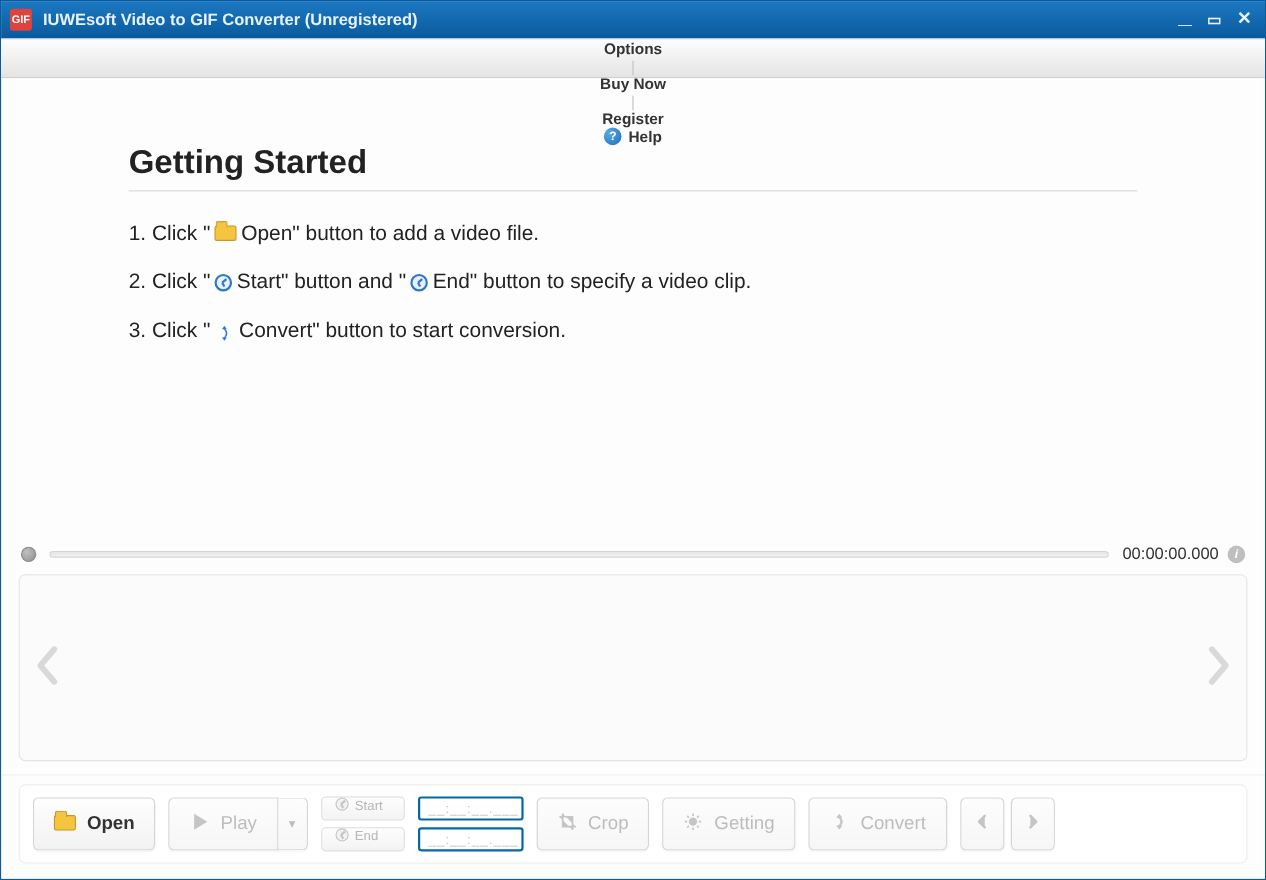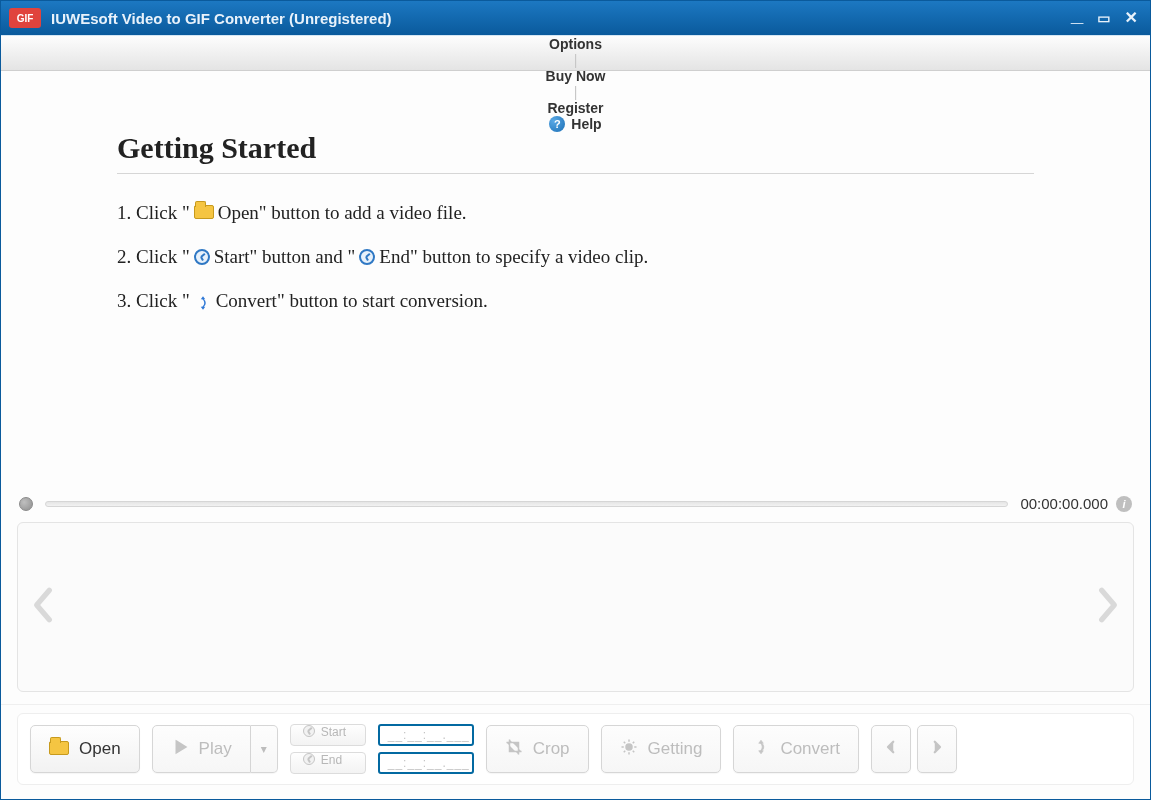--- a/index.html
+++ b/index.html
@@ -23,21 +23,21 @@
     height: 34px;
     background: linear-gradient(#1c78c2, #0a5a9c);
     display: flex;
     align-items: center;
     padding: 0 8px;
     color: #e8f2fb;
     font-size: 15px;
     font-weight: bold;
   }
   .app-icon {
-    width: 32px; height: 20px;
+    width: 20px; height: 20px;
     background: #e0433d;
     border-radius: 3px;
     margin-right: 10px;
     display:flex; align-items:center; justify-content:center;
     color:#fff; font-size:10px; font-weight:bold;
   }
   .title-text { flex: 0 0 auto; white-space: nowrap; }
   .title-spacer { flex: 1; }
   .win-controls { display: flex; align-items: center; gap: 14px; padding-right:4px;}
   .win-controls span { color: #e8f2fb; cursor: pointer; font-weight: bold; font-size: 16px; line-height:1;}
@@ -66,21 +66,20 @@
   .content {
     flex: 1;
     padding: 20px 16px 0 16px;
     display: flex;
     flex-direction: column;
     min-height:0;
   }
   .getting-started {
     padding: 40px 100px 0 100px;
     flex: 1;
-    font-family: Liberation Serif, serif;
   }
   .gs-title {
     font-size: 30px;
     color: #222;
     font-weight: bold;
     margin: 0 0 8px 0;
   }
   .gs-rule {
     height: 1px;
     background: #d6d6d6;
@@ -322,21 +321,21 @@
         <svg viewBox="0 0 24 36">
             <path d="M6 4 L18 18 L6 32" stroke="#d9d9d9" stroke-width="5" fill="none" stroke-linecap="round" stroke-linejoin="round"></path>
           </svg>
       </div>
     </div>
   </div>
 
   <div class="bottom-bar">
     <div class="bottom-inner">
 
-      <div class="btn" style="font-weight:normal;">
+      <div class="btn" style="font-weight:bold;">
         <span class="folder-icon"></span>
         <span>Open</span>
       </div>
 
       <div class="btn-group">
         <div class="btn disabled">
           <span class="gray-icon">
             <svg viewBox="0 0 24 24">
                 <path d="M7 4 L20 12 L7 20 Z" fill="none" stroke="#c5c5c5" stroke-width="2"></path>
               </svg>

